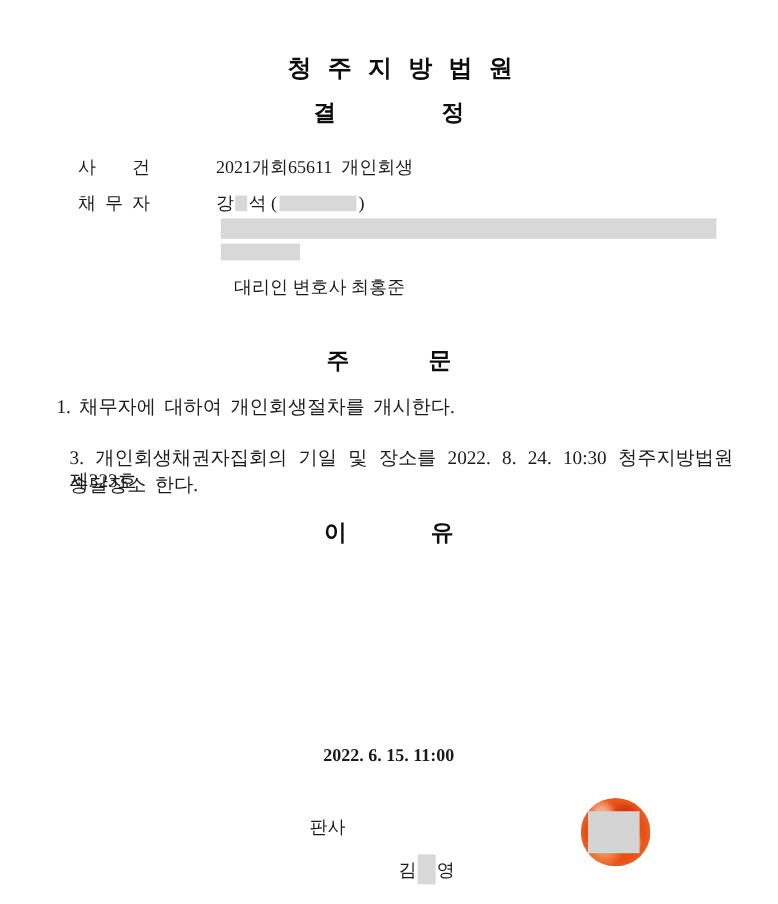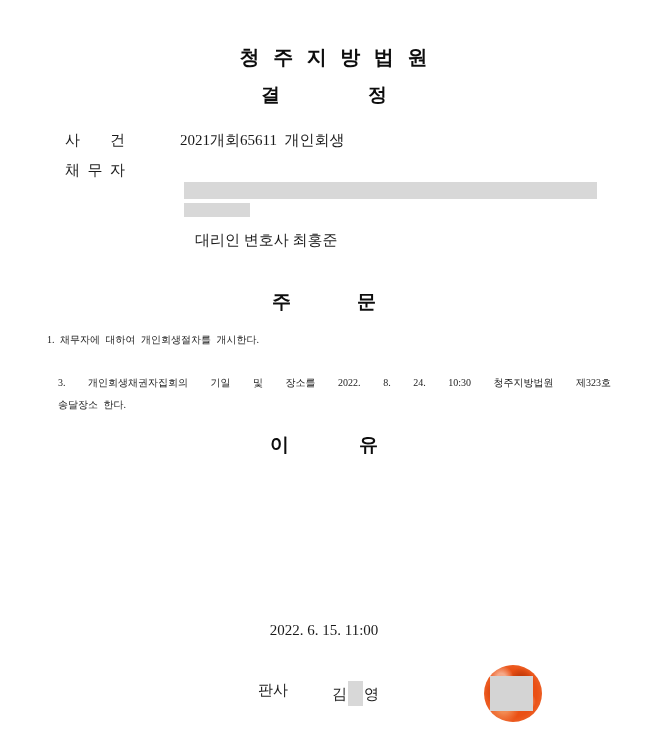--- a/index.html
+++ b/index.html
@@ -26,21 +26,21 @@
   .gap66 { gap:66px; }
   .gap70 { gap:70px; }
 
   
   .t15 { font-size:15px; line-height:19px; }
   .pre { white-space:pre; }
   .label-spread {
     display:flex; justify-content:space-between;
     width:60px; left:65px; font-size:15px; line-height:19px;
   }
-  .listline { left:47px; width:553px; font-size:10px; line-height:19px; }
+  .listline { left:47px; width:553px; font-size:16px; line-height:19px; }
   .ws3 { word-spacing:3px; }
   .just { text-align:justify; text-align-last:justify; word-break:keep-all; }
 
   
   .redact { background:#d8d8d8; }
   .redact-inline {
     display:inline-block; background:#d8d8d8; vertical-align:-2px;
   }
 
   
@@ -71,20 +71,23 @@
     <span>사</span>
     <span>건</span>
   </div>
   <div class="abs t15 pre" style="left:180px; top:131px;text-align:center;">2021개회65611  개인회생</div>
 
   <div class="abs label-spread" style="top:161px;">
     <span>채</span>
     <span>무</span>
     <span>자</span>
   </div>
+  <div class="abs t15" style="left:180px; top:161px; white-space:nowrap;">
+    <span>강</span><span class="redact-inline" style="width:10px; height:13px; margin:0 1px;"></span><span>석 (</span><span class="redact-inline" style="width:64px; height:13px; margin:0 2px;"></span><span>)</span>
+  </div>
 
   <div class="abs redact" style="left:184px; top:182px; width:413px; height:17px;"></div>
   <div class="abs redact" style="left:184px; top:203px; width:66px; height:14px;"></div>
 
   <div class="abs t15" style="left:195px; top:231px;text-align:right;">대리인 변호사 최홍준</div>
 
   <div class="abs sec-heading gap66" style="top:291px;">
     <span>주</span>
     <span>문</span>
   </div>
@@ -92,23 +95,23 @@
   <div class="abs listline ws3" style="top:330px;">1. 채무자에 대하여 개인회생절차를 개시한다.</div>
   <div class="abs listline just" style="top:373px;margin-left:11px;">3. 개인회생채권자집회의 기일 및 장소를 2022. 8. 24. 10:30 청주지방법원 제323호</div>
   <div class="abs listline ws3" style="top:395px; left:58px;">송달장소 한다.</div>
 
   <div class="abs sec-heading gap70" style="top:434px;">
     <span>이</span>
     <span>유</span>
   </div>
 
 
-  <div class="abs t15" style="left:0; top:621px; width:100%; text-align:center;">2022. 6. 15. 11:00</div>
+  <div class="abs t15" style="left:0; top:621px; width:100%; text-align:center;font-weight:bold;">2022. 6. 15. 11:00</div>
 
   <div class="abs t15" style="left:258px; top:681px;">판사</div>
-  <div class="abs t15" style="left:332px; top:681px; white-space:nowrap;text-align:right;">
+  <div class="abs t15" style="left:332px; top:712px; white-space:nowrap;text-align:right;">
     <span>김</span><span class="redact-inline" style="width:15px; height:25px; vertical-align:-7px; margin:0 1px;"></span><span>영</span>
   </div>
 
   <div class="abs seal"></div>
   <div class="abs redact" style="left:490px; top:676px; width:43px; height:35px; background:#d4d4d4;"></div>
 
 </div>
 
 </body></html>

